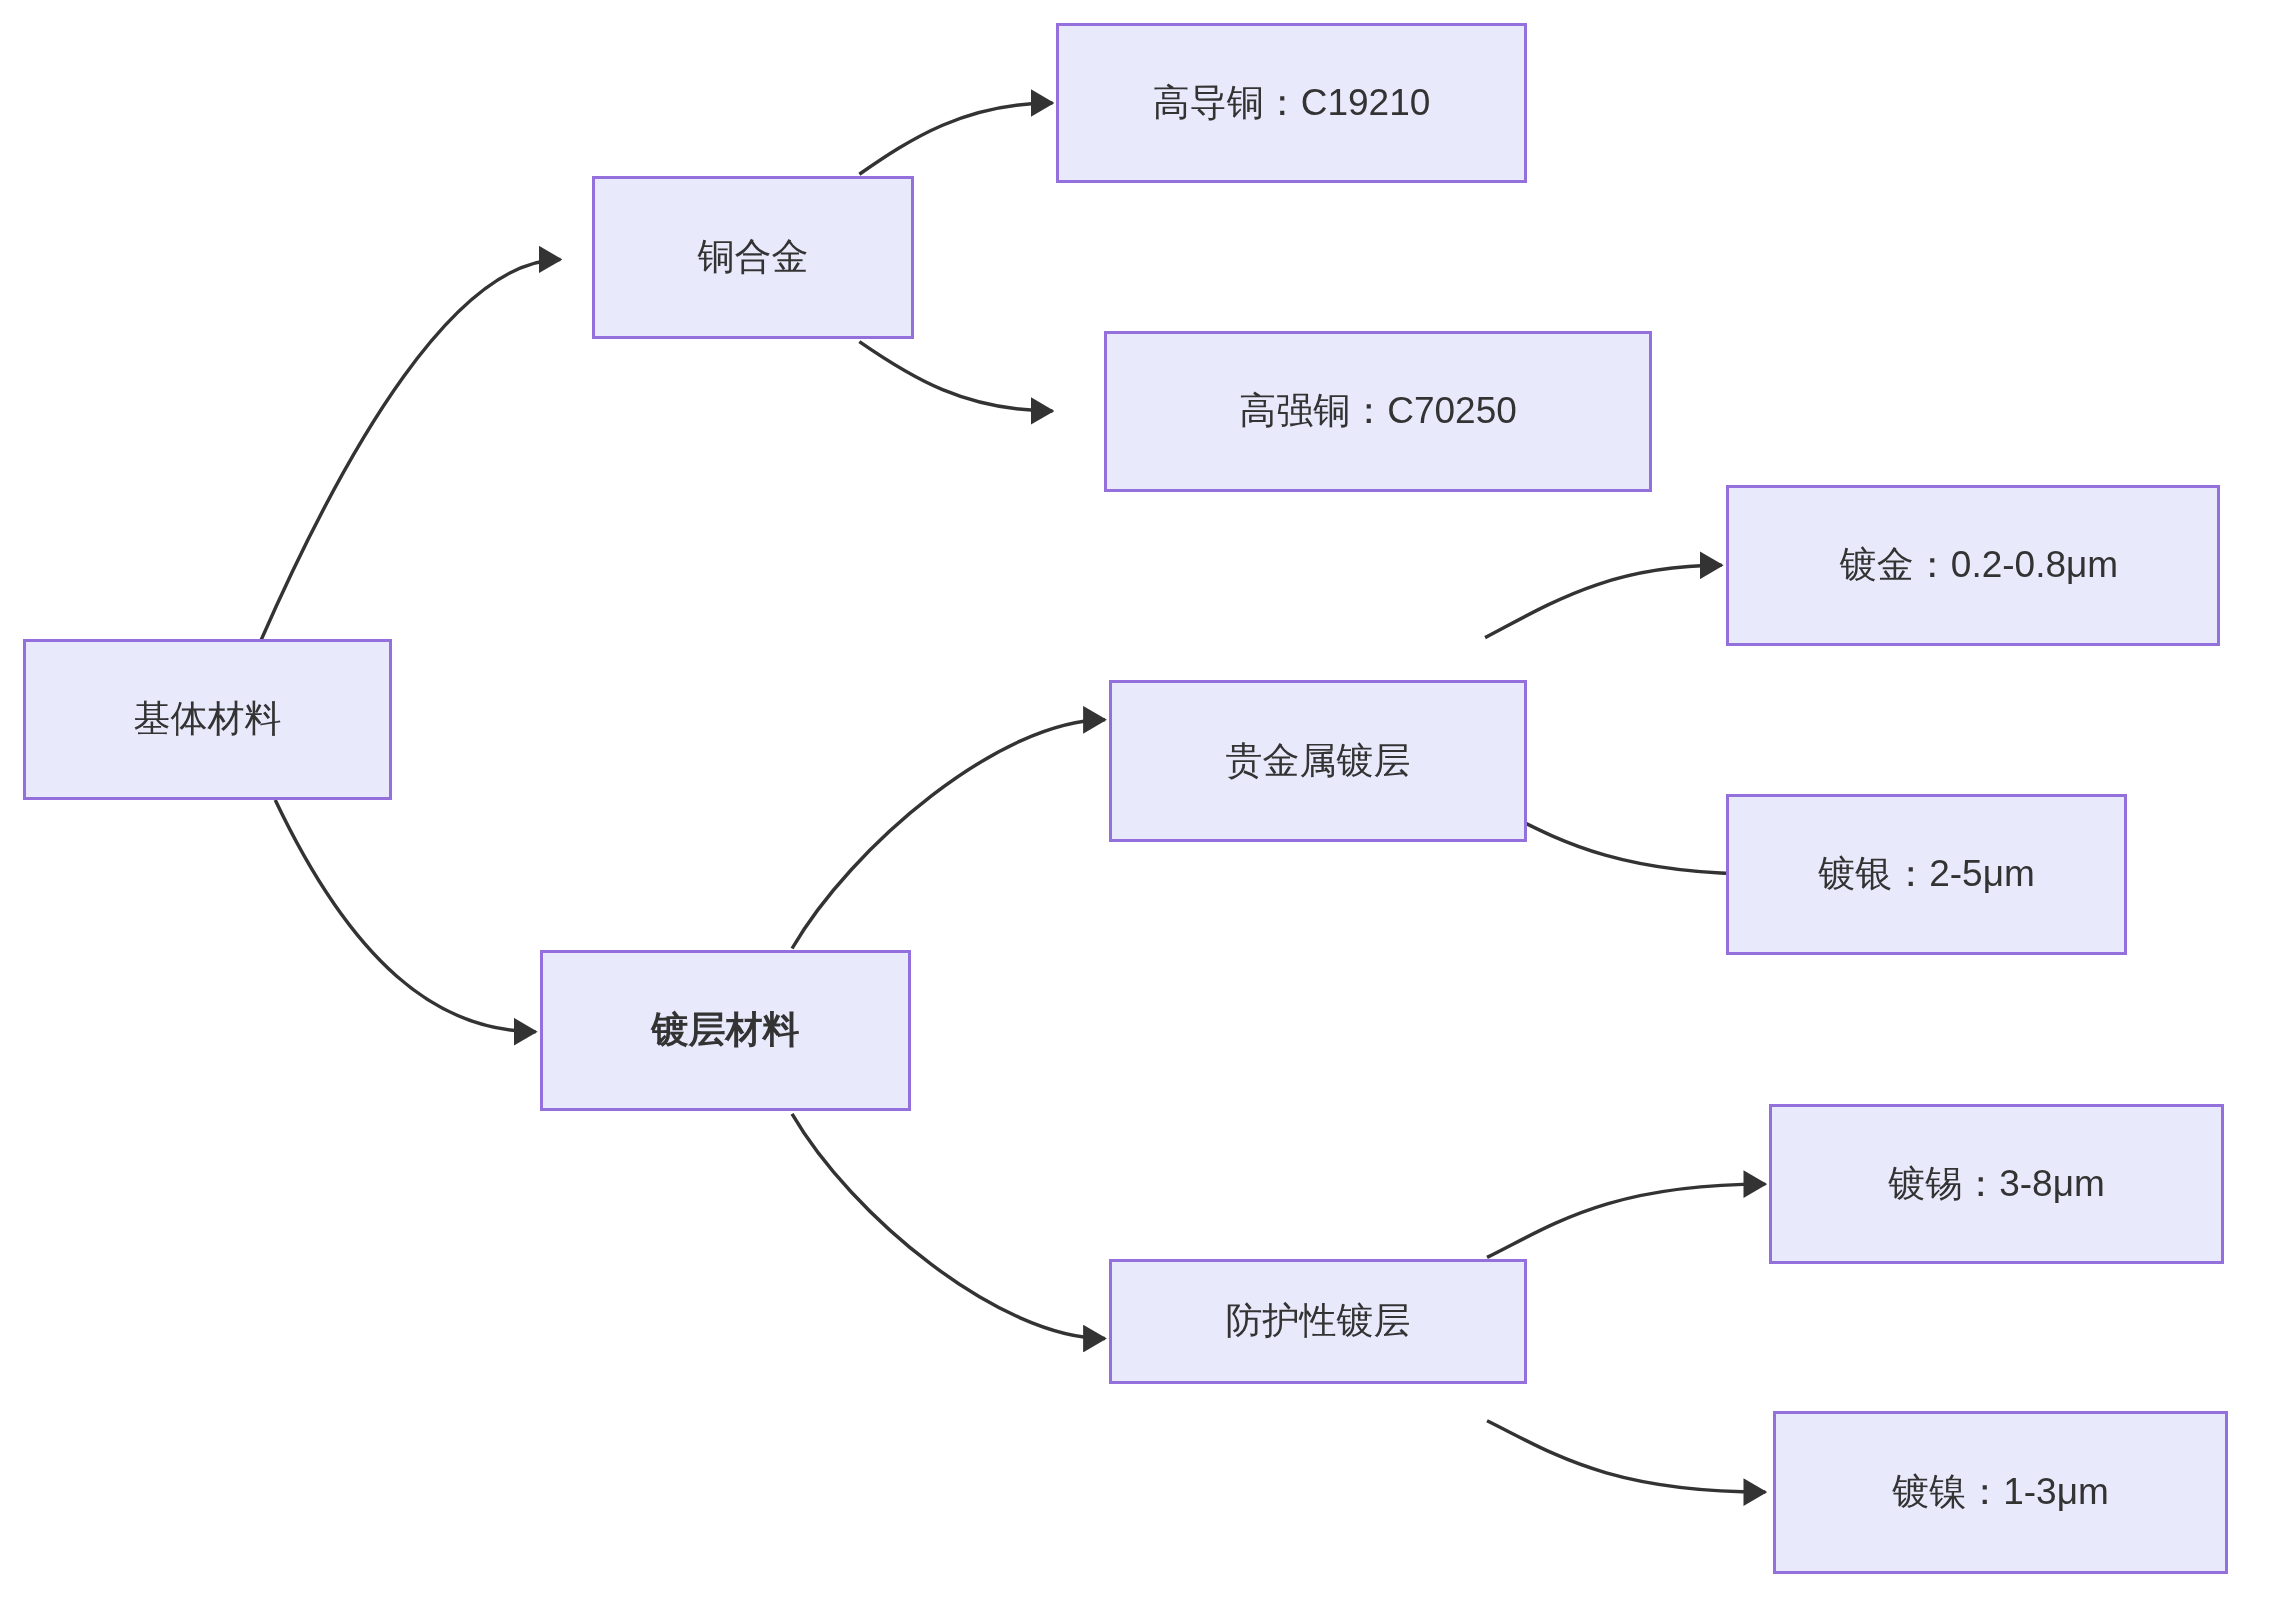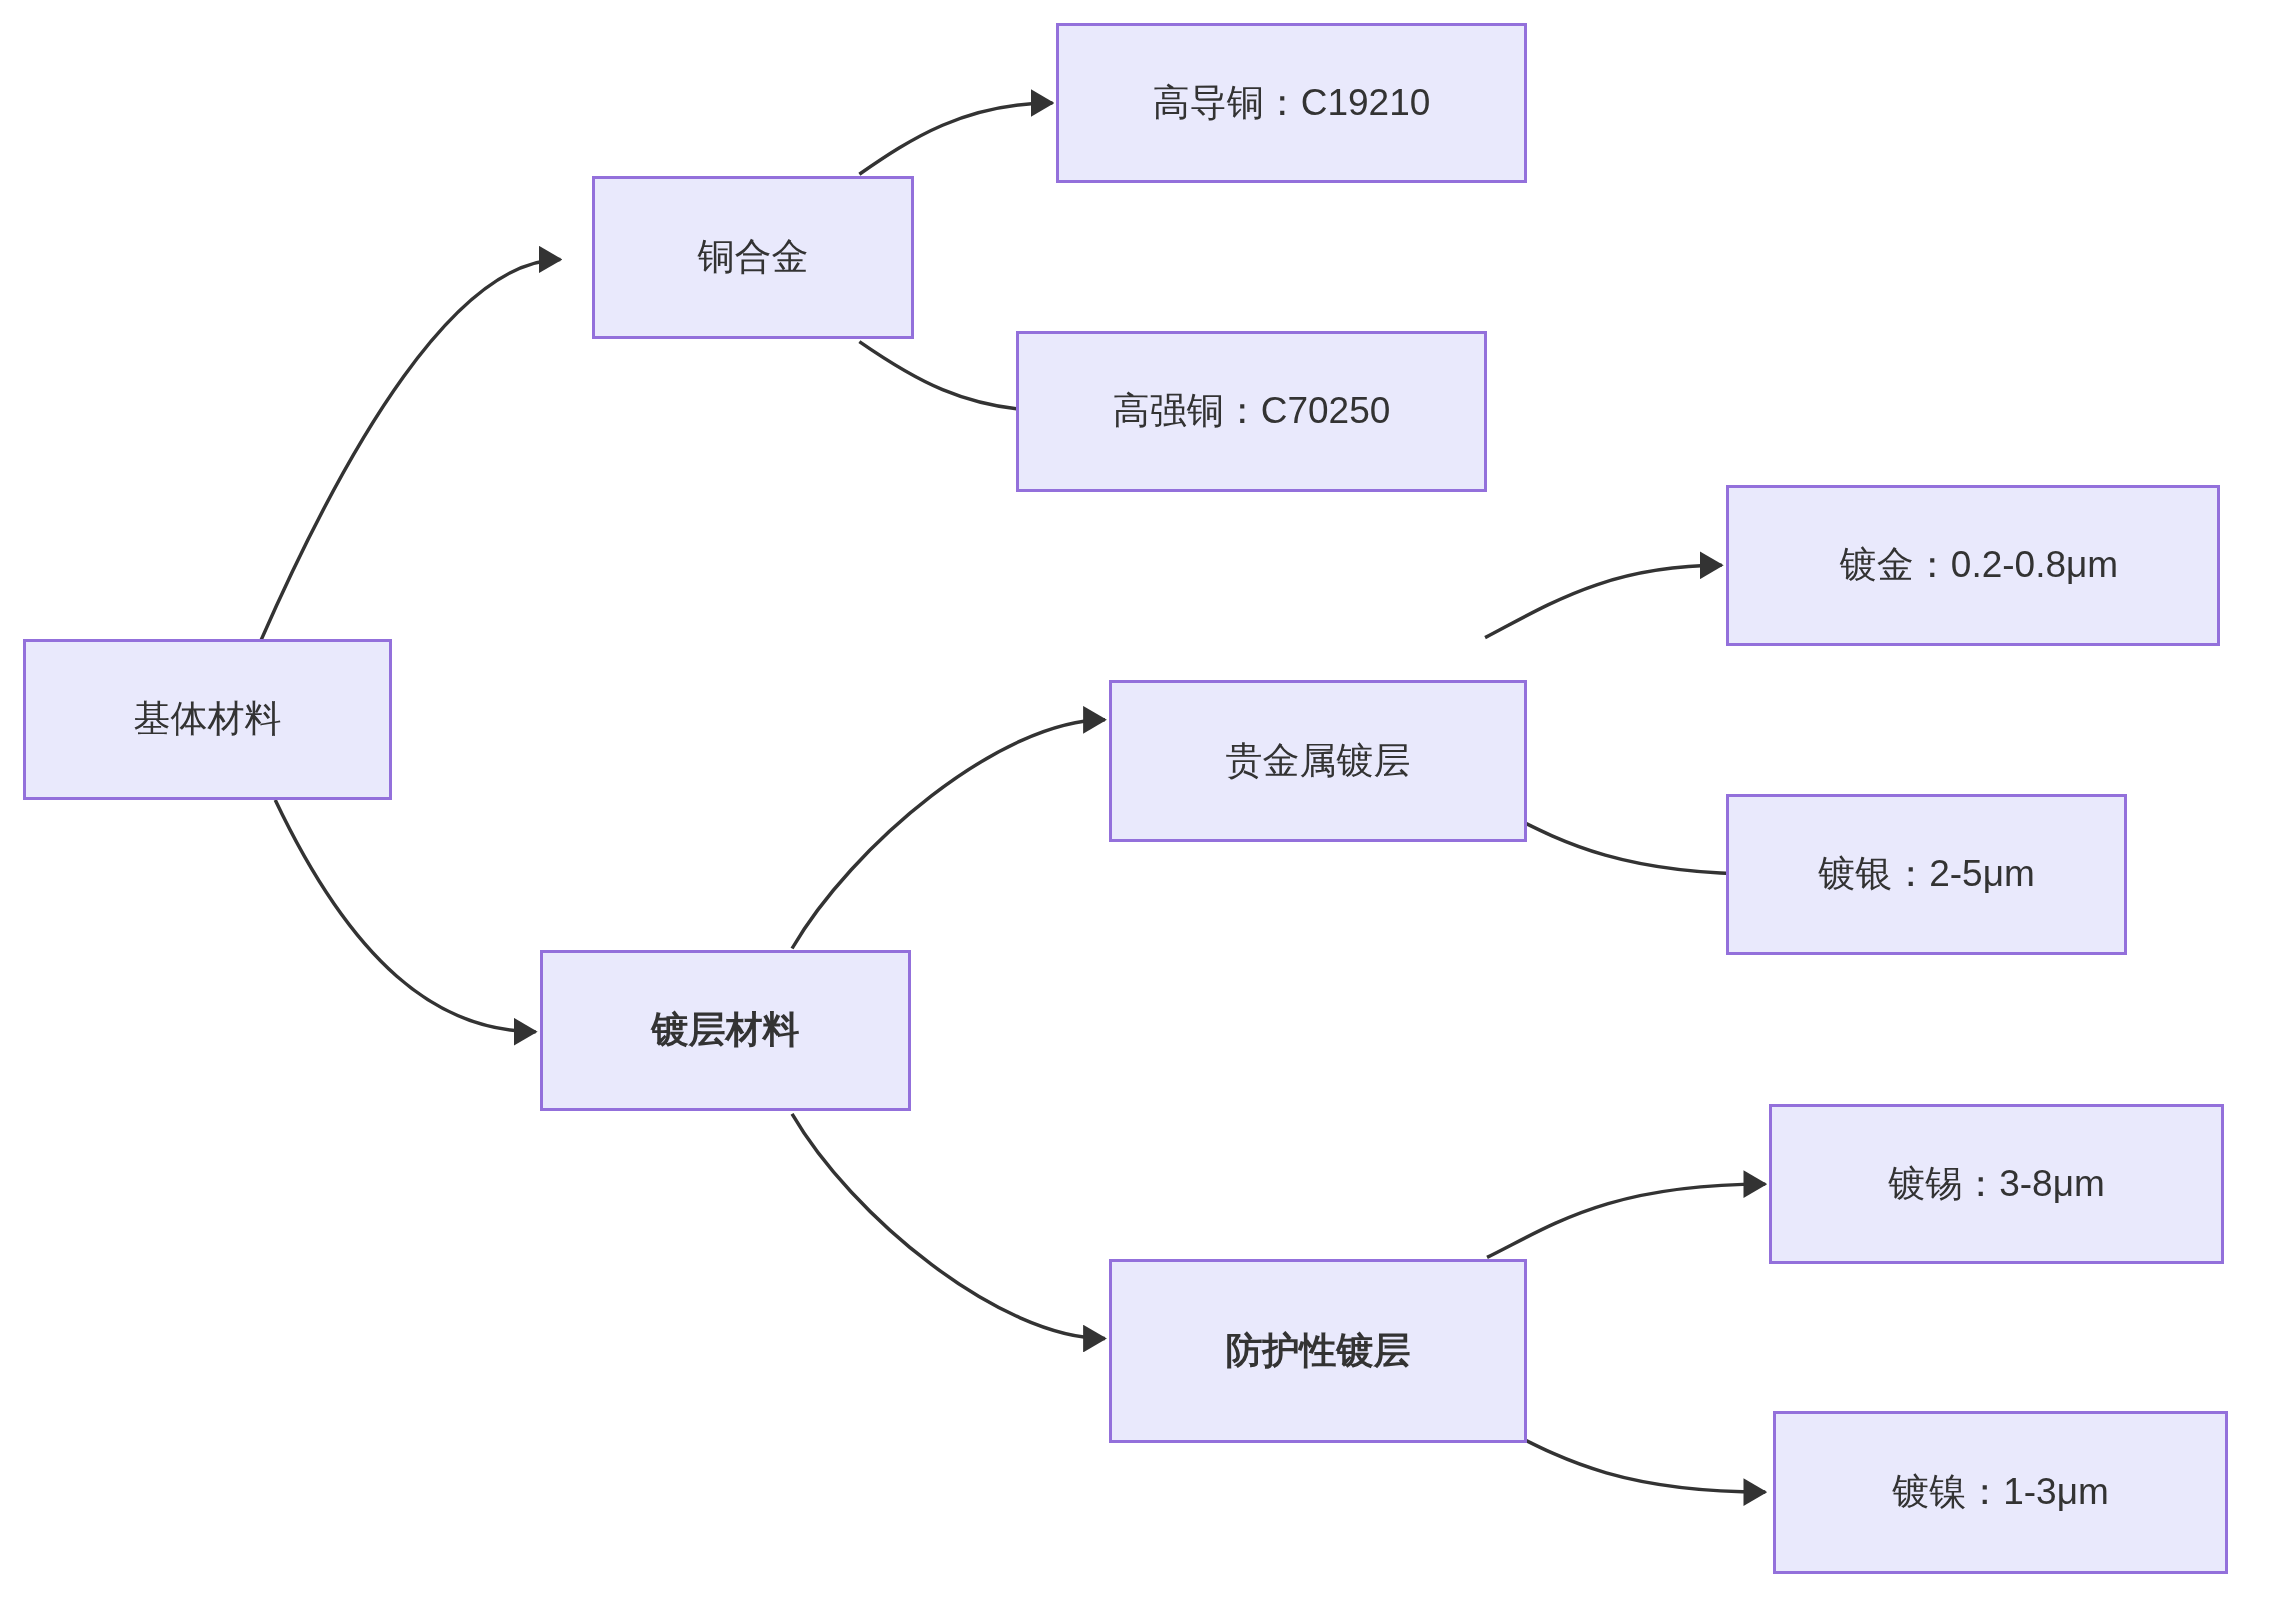--- a/index.html
+++ b/index.html
@@ -69,30 +69,30 @@
     <path class="edge" d="M 1502,1270 C 1567,1238 1625,1196 1783,1196" marker-end="url(#arrow)"></path>
     <path class="edge" d="M 1502,1435 C 1567,1467 1625,1507 1783,1507" marker-end="url(#arrow)"></path>
   </svg>
 
   <div class="node" style="left:23px; top:639px; width:369px; height:161px;">基体材料</div>
 
   <div class="node" style="left:564px; top:176px; width:322px; height:163px;margin-left:28px;">铜合金</div>
 
   <div class="node" style="left:1056px; top:23px; width:471px; height:160px;">高导铜：C19210</div>
 
-  <div class="node" style="left:1016px; top:331px; width:471px; height:161px;">高强铜：C70250</div>
+  <div class="node" style="left:1104px; top:331px; width:548px; height:161px;">高强铜：C70250</div>
 
   <div class="node" style="left:540px; top:950px; width:371px; height:161px;font-weight:bold;">镀层材料</div>
 
   <div class="node" style="left:1109px; top:640px; width:418px; height:162px;margin-top:40px;">贵金属镀层</div>
 
   <div class="node" style="left:1726px; top:485px; width:494px; height:161px;padding-left:12px;">镀金：0.2-0.8μm</div>
 
   <div class="node" style="left:1726px; top:794px; width:401px; height:161px;">镀银：2-5μm</div>
 
-  <div class="node" style="left:1109px; top:1259px; width:418px; height:184px;font-weight:bold;">防护性镀层</div>
+  <div class="node" style="left:1109px; top:1259px; width:418px; height:125px;">防护性镀层</div>
 
   <div class="node" style="left:1769px; top:1104px; width:455px; height:160px;">镀锡：3-8μm</div>
 
   <div class="node" style="left:1773px; top:1411px; width:455px; height:163px;text-align:center;">镀镍：1-3μm</div>
 
 </div>
 
 
 </body></html>

